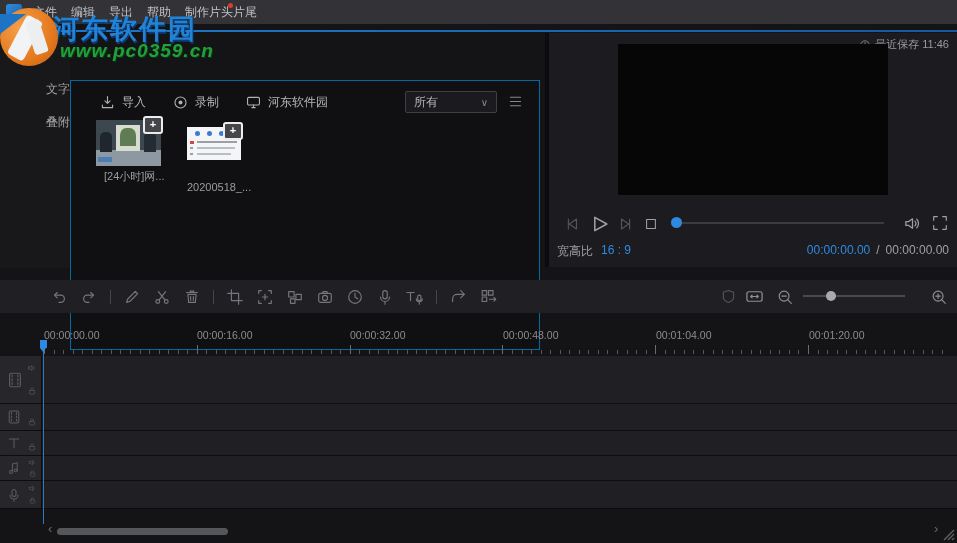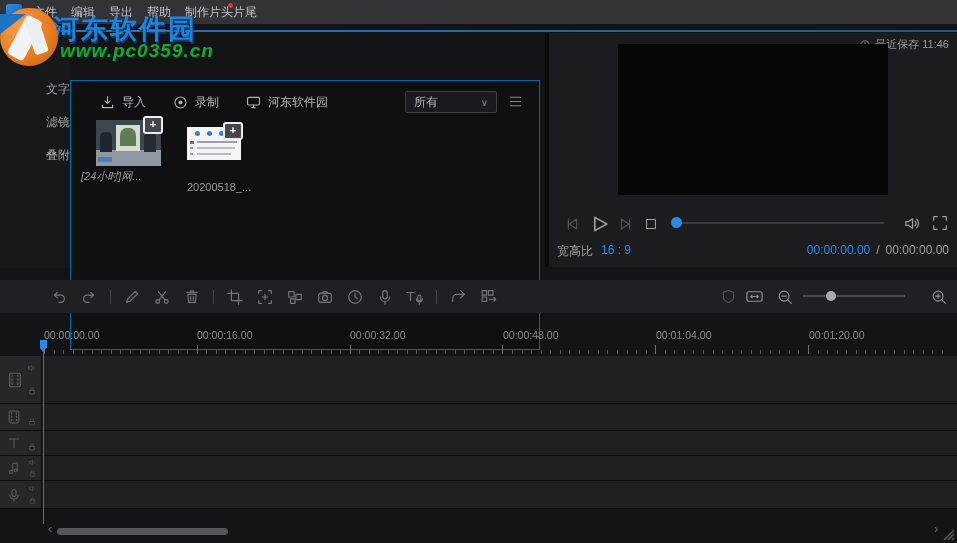--- a/index.html
+++ b/index.html
@@ -74,21 +74,20 @@
       <span class="menu-item">编辑</span>
       <span class="menu-item">导出</span>
       <span class="menu-item">帮助</span>
       <span class="menu-item">制作片头片尾</span>
       <span class="abs" style="left:228px;top:3px;width:5px;height:5px;border-radius:50%;background:#e03a2f;"></span>
     </div>
   </div>
 
   <div class="abs sidebar">
     <span class="side-item" style="margin-top:40px;">文字</span>
-    <span class="side-item">滤镜</span>
     <span class="side-item">叠附</span>
   </div>
 
   <div class="abs media-panel">
     <div class="mp-toolbar">
       <div class="mp-btn" style="margin-left:28px;">
         <span>
             <svg width="17" height="17" viewBox="0 0 20 20" class="ic" style="stroke:#b0b1b4">
               <path d="M10 3v8M7 8l3 3 3-3M4 13v3h12v-3"></path>
             </svg>
@@ -126,21 +125,21 @@
 
     <div class="abs" style="left:25px;top:39px;width:65px;height:46px;background:#3d4750;overflow:hidden;">
       <div class="abs" style="left:0;bottom:0;width:65px;height:16px;background:#8d98a2;"></div>
       <div class="abs" style="left:20px;top:5px;width:24px;height:26px;background:#d8dccf;"></div>
       <div class="abs" style="left:24px;top:8px;width:16px;height:18px;background:#5f7d54;border-radius:40% 40% 0 0;"></div>
       <div class="abs" style="left:4px;top:12px;width:12px;height:20px;background:#20262e;border-radius:5px 5px 0 0;"></div>
       <div class="abs" style="left:48px;top:12px;width:12px;height:20px;background:#252b33;border-radius:5px 5px 0 0;"></div>
       <div class="abs" style="left:2px;bottom:4px;width:14px;height:5px;background:#4a7fb5;"></div>
     </div>
     <div class="badge" style="left:72px;top:35px;">+</div>
-    <span class="thumb-label" style="left:10px;top:88px;font-style:italic;">[24小时]网...</span>
+    <span class="thumb-label" style="left:33px;top:88px;">[24小时]网...</span>
 
     <div class="abs" style="left:116px;top:46px;width:54px;height:33px;background:#f4f5f6;overflow:hidden;">
       <div class="abs" style="left:8px;top:4px;width:5px;height:5px;border-radius:50%;background:#3a7bd5;"></div>
       <div class="abs" style="left:20px;top:4px;width:5px;height:5px;border-radius:50%;background:#3a7bd5;"></div>
       <div class="abs" style="left:32px;top:4px;width:5px;height:5px;border-radius:50%;background:#3a7bd5;"></div>
       <div class="abs" style="left:44px;top:4px;width:5px;height:5px;border-radius:50%;background:#d04545;"></div>
       <div class="abs" style="left:3px;top:14px;width:4px;height:3px;background:#d04545;"></div>
       <div class="abs" style="left:10px;top:14px;width:40px;height:2px;background:#9aa0a6;"></div>
       <div class="abs" style="left:3px;top:20px;width:3px;height:2px;background:#9aa0a6;"></div>
       <div class="abs" style="left:10px;top:20px;width:38px;height:2px;background:#b9bec4;"></div>

